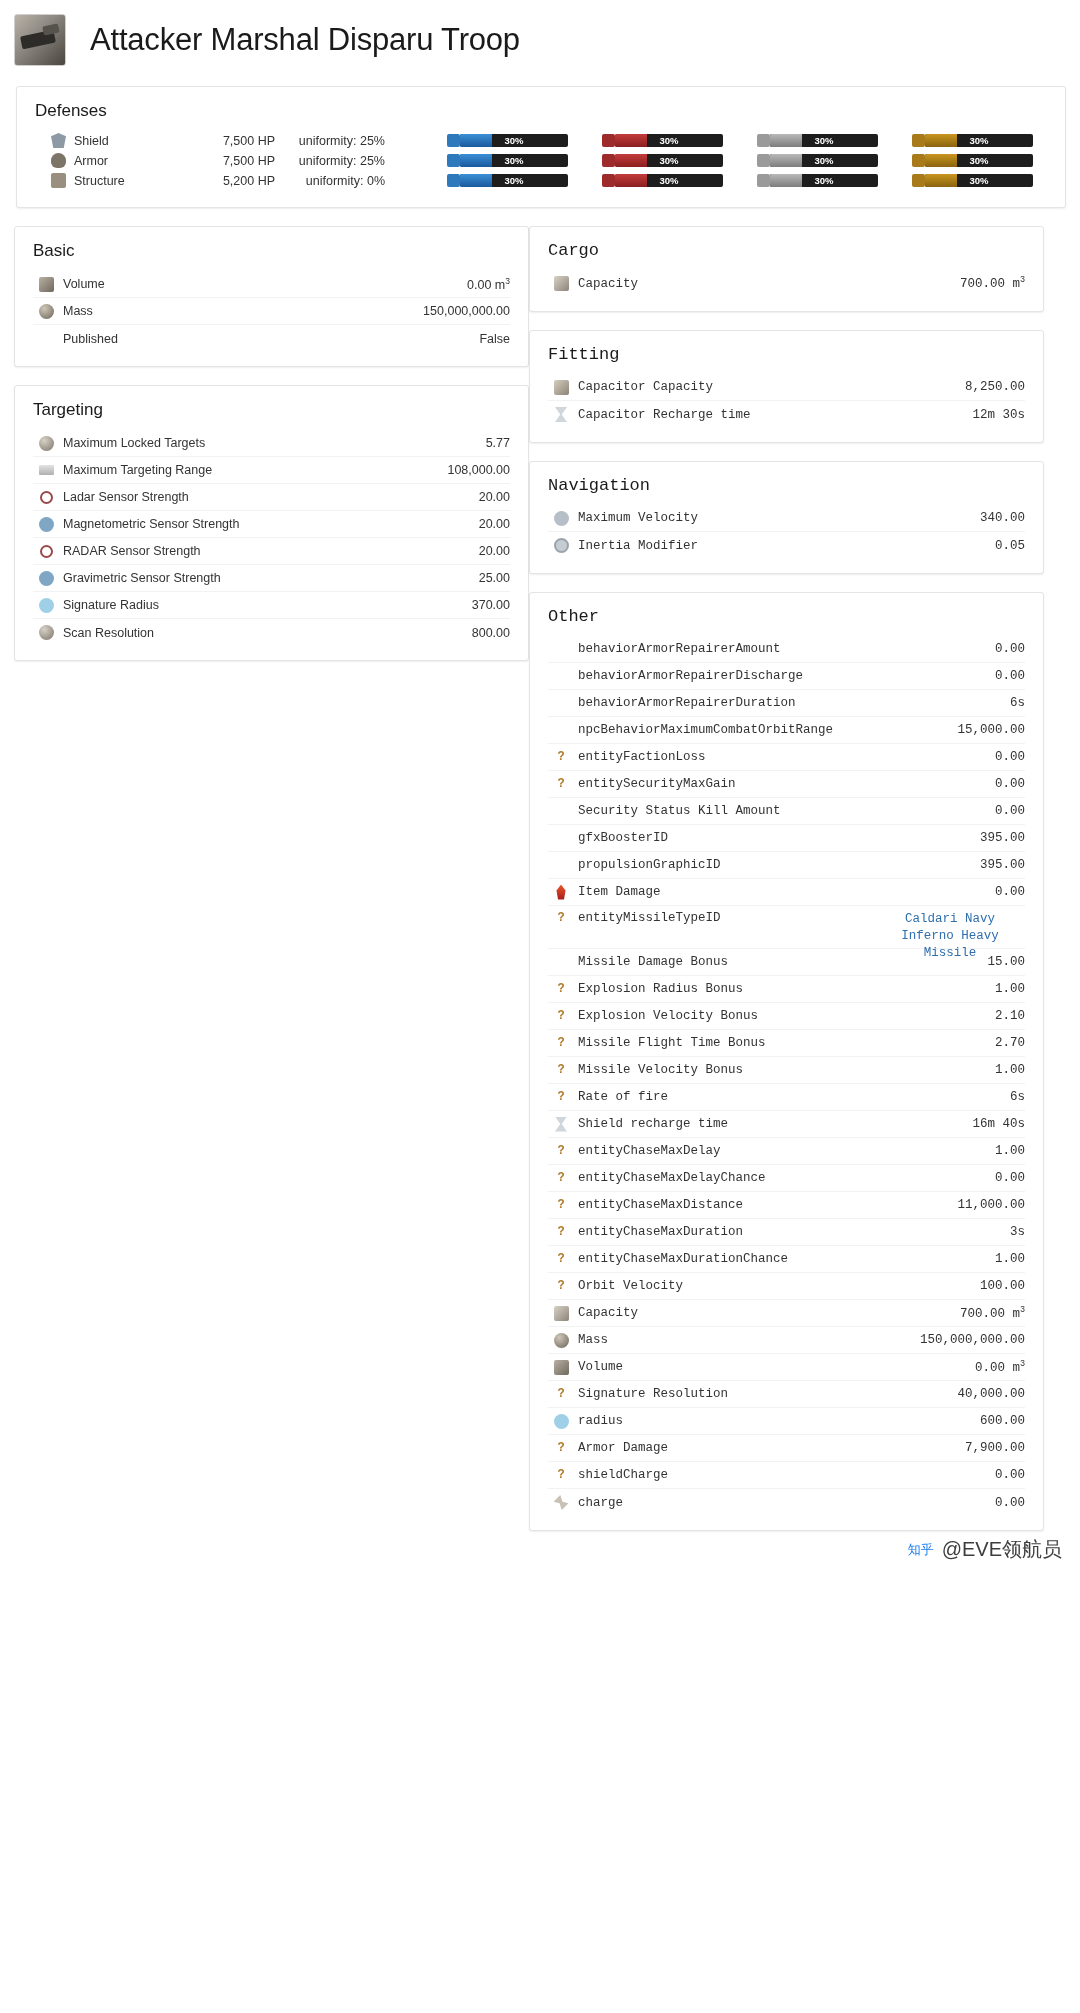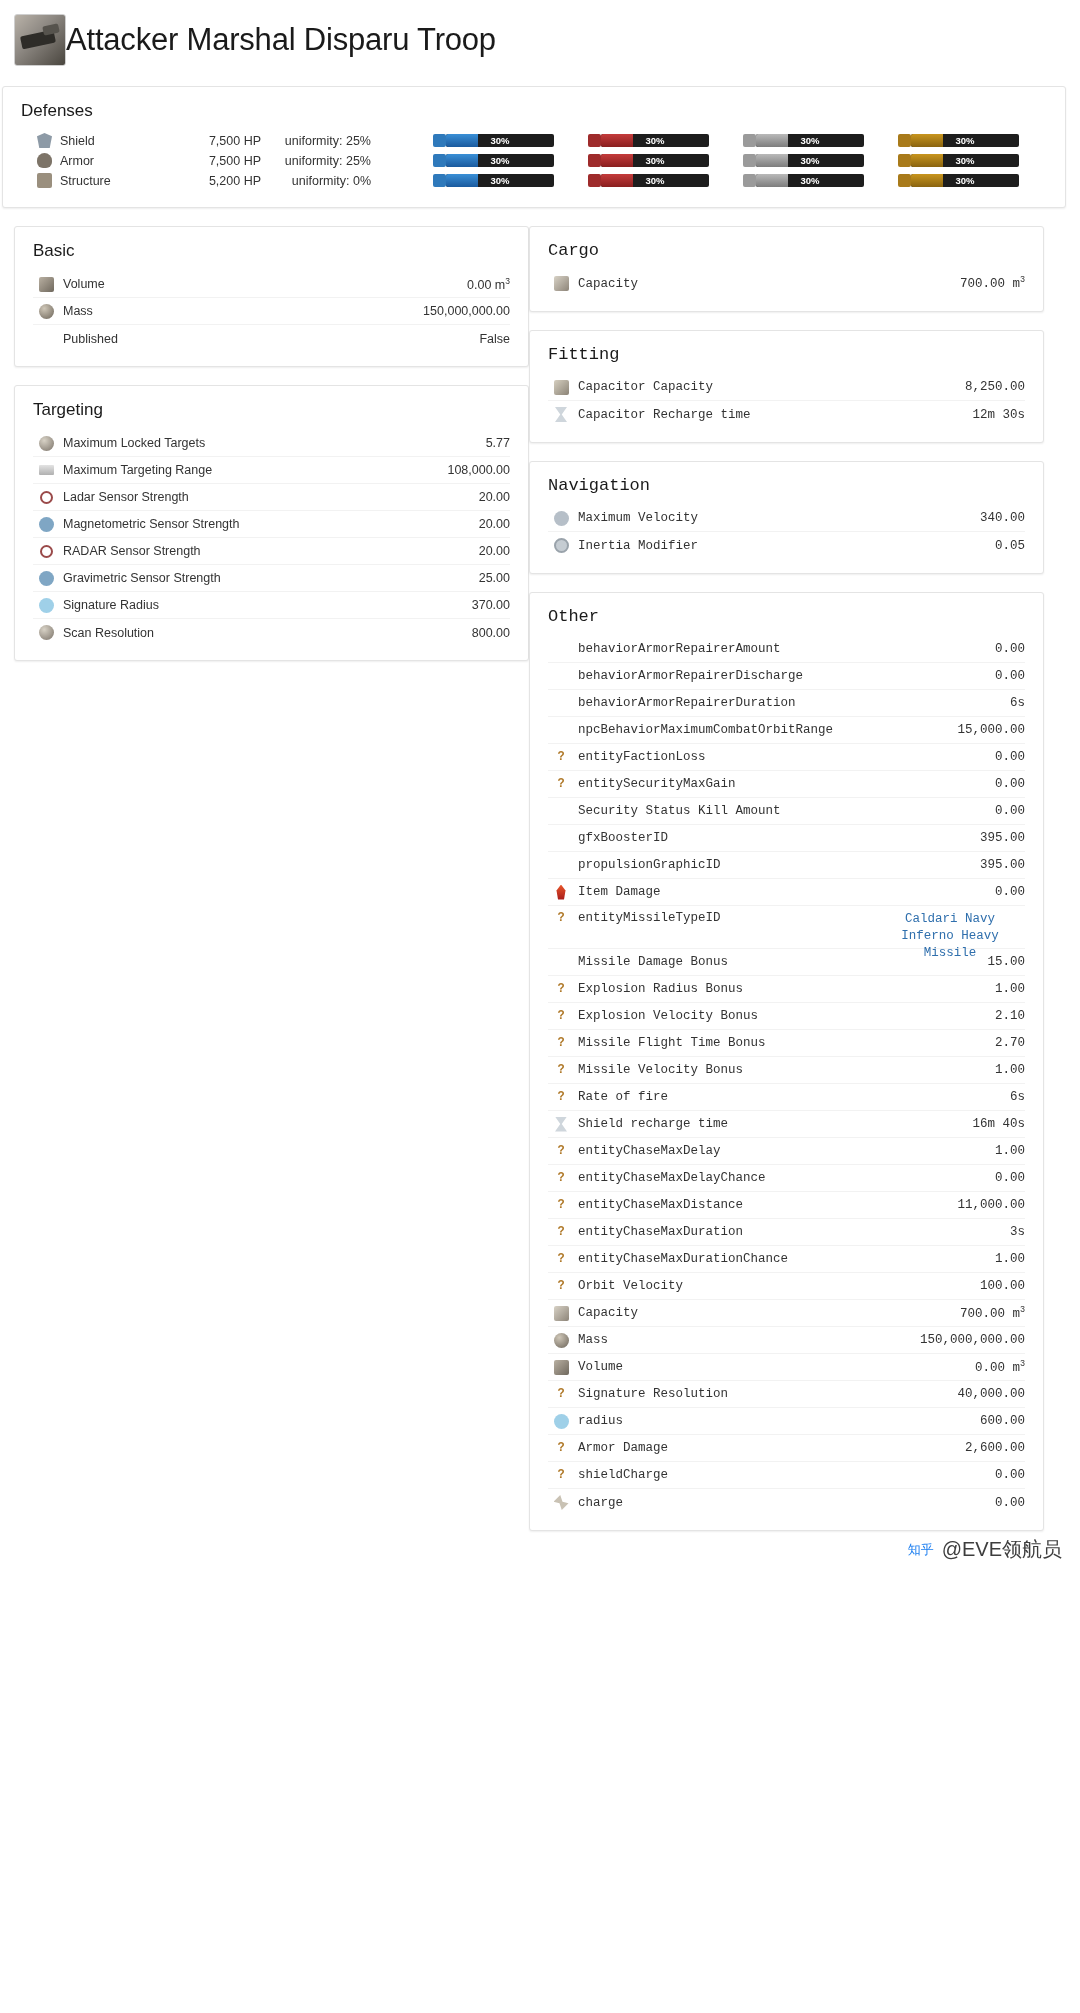--- a/index.html
+++ b/index.html
@@ -42,41 +42,41 @@
     left: 28px; top: 10px;
     width: 16px; height: 9px;
     background: #56534d;
     transform: rotate(-12deg);
     border-radius: 2px;
   }
   .header-title {
     font-size: 31px;
     font-weight: normal;
     color: #1a1a1a;
-    margin-left: 0;
+    margin-left: 24px;
     letter-spacing: -0.2px;
   }
 
   
   .card {
     background: #ffffff;
     border: 1px solid #e4e4e4;
     border-radius: 3px;
     box-shadow: 0 1px 2px rgba(0,0,0,0.07);
     margin: 0 0 18px 0;
   }
   .card-title {
     font-size: 17px;
     color: #1a1a1a;
     padding: 14px 18px 10px 18px;
   }
   .card-body { padding: 0 18px 14px 18px; }
 
   
-  .defenses { margin: 10px 14px 18px 2px; }
+  .defenses { margin: 10px 14px 18px 16px; }
   .def-row {
     display: flex;
     align-items: center;
     height: 19px;
     margin-bottom: 1px;
     font-size: 12.5px;
   }
   .def-label {
     width: 160px;
     display: flex;
@@ -665,21 +665,21 @@
                 <span class="gi gi-sig"></span>
               </span>
               <span class="nm">radius</span>
               <span class="vl">600.00</span>
             </div>
             <div class="attr">
               <span class="ic">
                 <span class="gi gi-q">?</span>
               </span>
               <span class="nm">Armor Damage</span>
-              <span class="vl">2,600.00</span>
+              <span class="vl">7,900.00</span>
             </div>
             <div class="attr">
               <span class="ic">
                 <span class="gi gi-q">?</span>
               </span>
               <span class="nm">shieldCharge</span>
               <span class="vl">0.00</span>
             </div>
             <div class="attr">
               <span class="ic">

